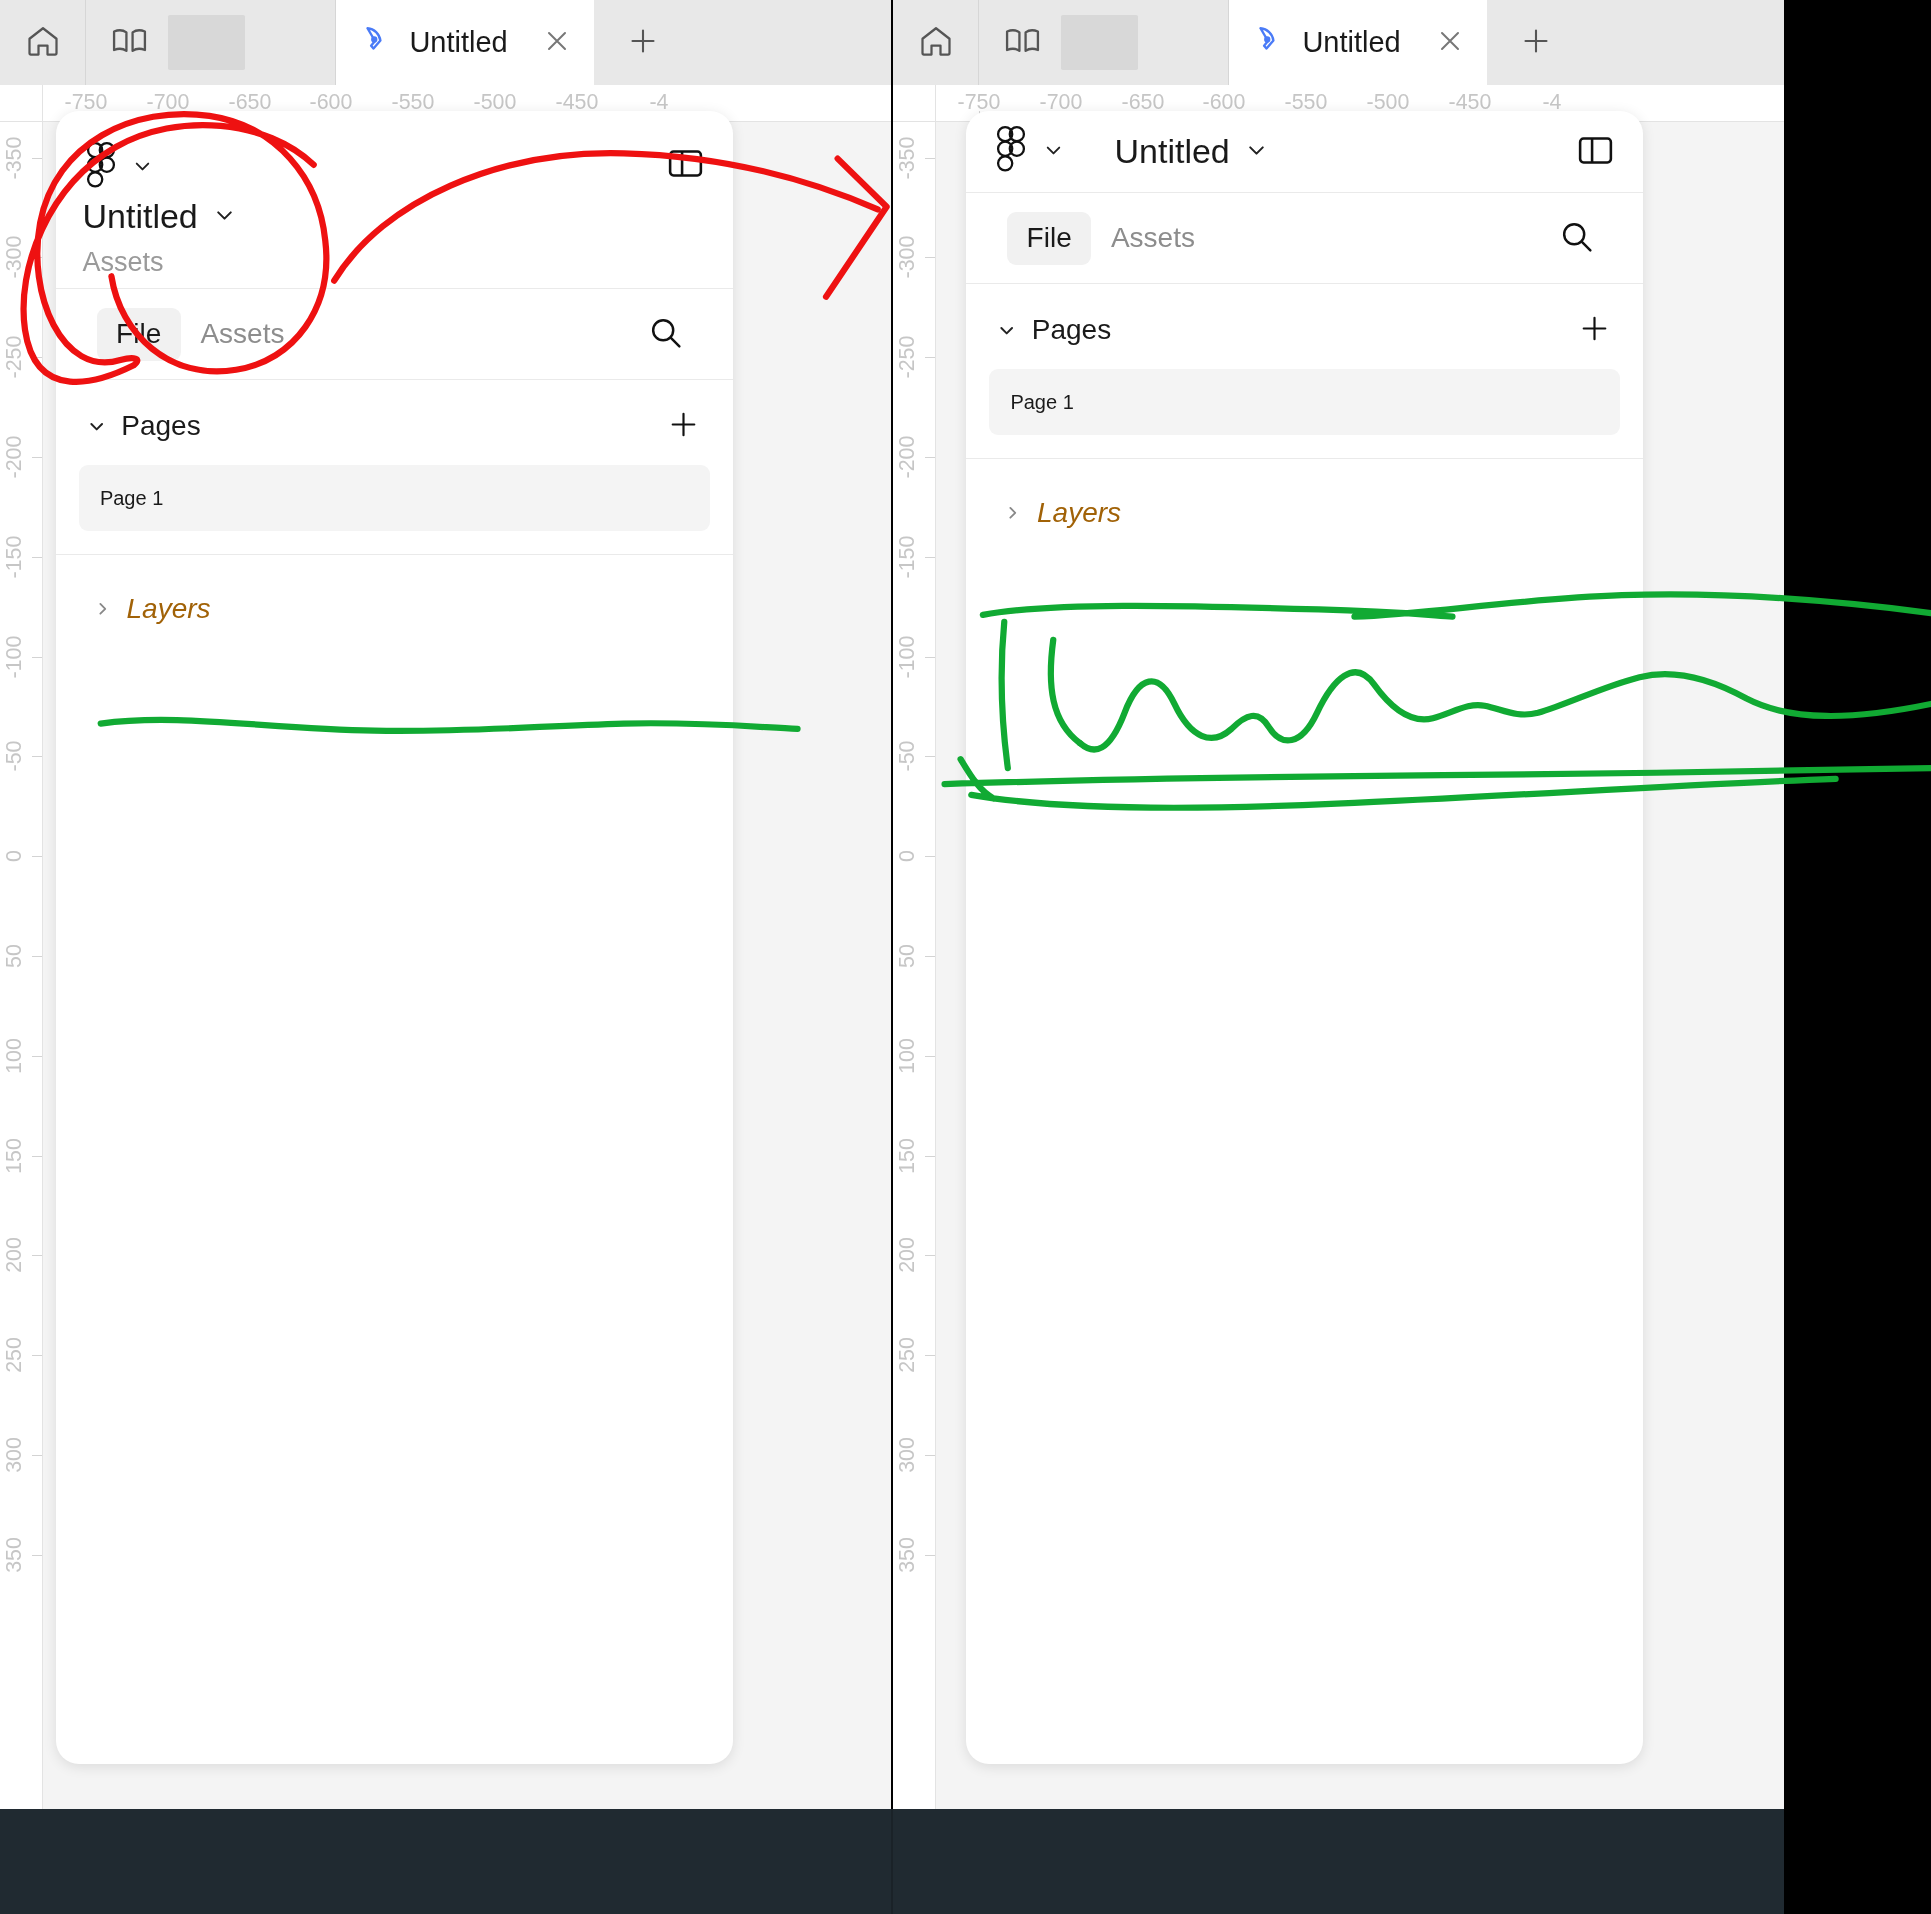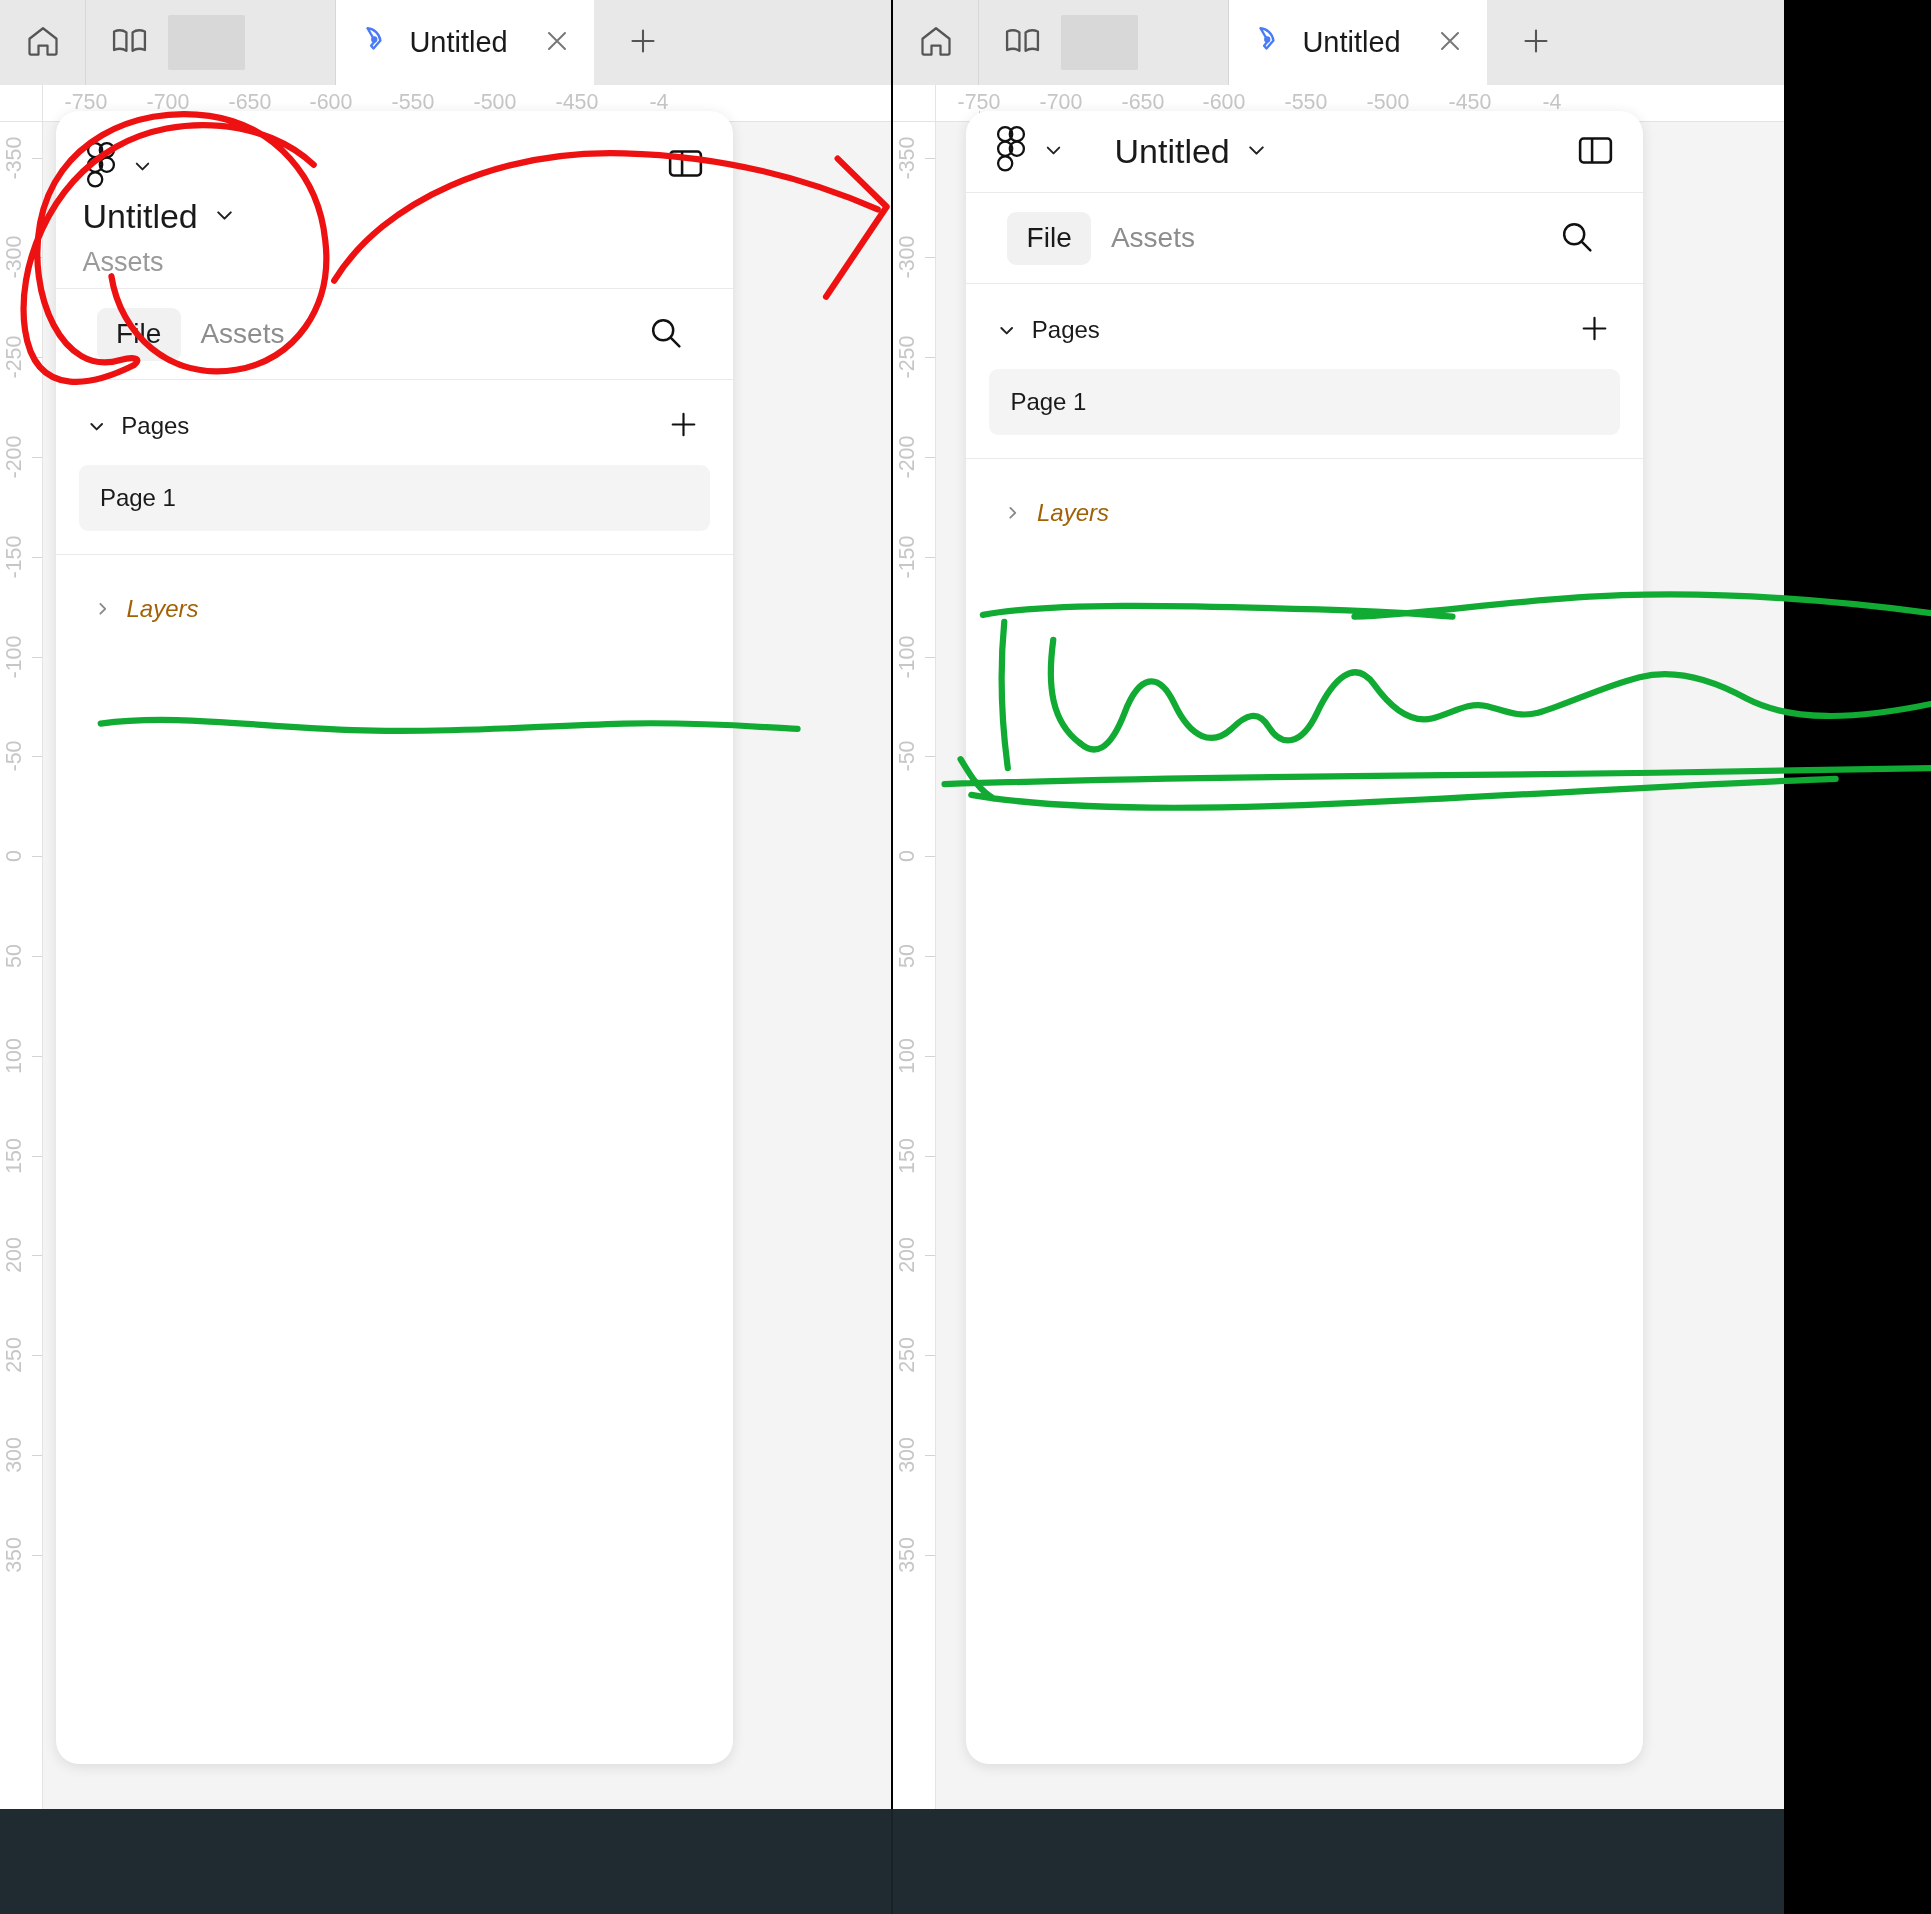--- a/index.html
+++ b/index.html
@@ -185,32 +185,32 @@
   .fp-section {
     padding: 19.6px 23px 23px 23px;
     border-bottom: 0.9px solid #eaeaea;
   }
   .fp-section-head {
     display: flex; align-items: center;
     height: 53px;
     padding: 0 7.1px;
   }
   .fp-section-head .caret { margin-right: 14.3px; display:inline-flex; }
-  .fp-section-title { font-size: 24px; color: #1a1a1a; }
+  .fp-section-title { font-size: 28px; color: #1a1a1a; }
   .fp-section-title.muted { color: #a16207; font-style: italic; }
   .fp-add { margin-left: auto; }
 
   .fp-page-item {
     margin-top: 12.5px;
     height: 66px;
     display: flex; align-items: center;
     padding-left: 21.4px;
     border-radius: 9px;
     background: #f4f4f4;
-    font-size: 24px; color: #1a1a1a;
+    font-size: 20px; color: #1a1a1a;
   }
   .fp-layers {
     padding: 27px 30px;
   }
 
   
   .bottombar {
     position: absolute;
     left: 0; top: 1809px;
     width: 1784px;

